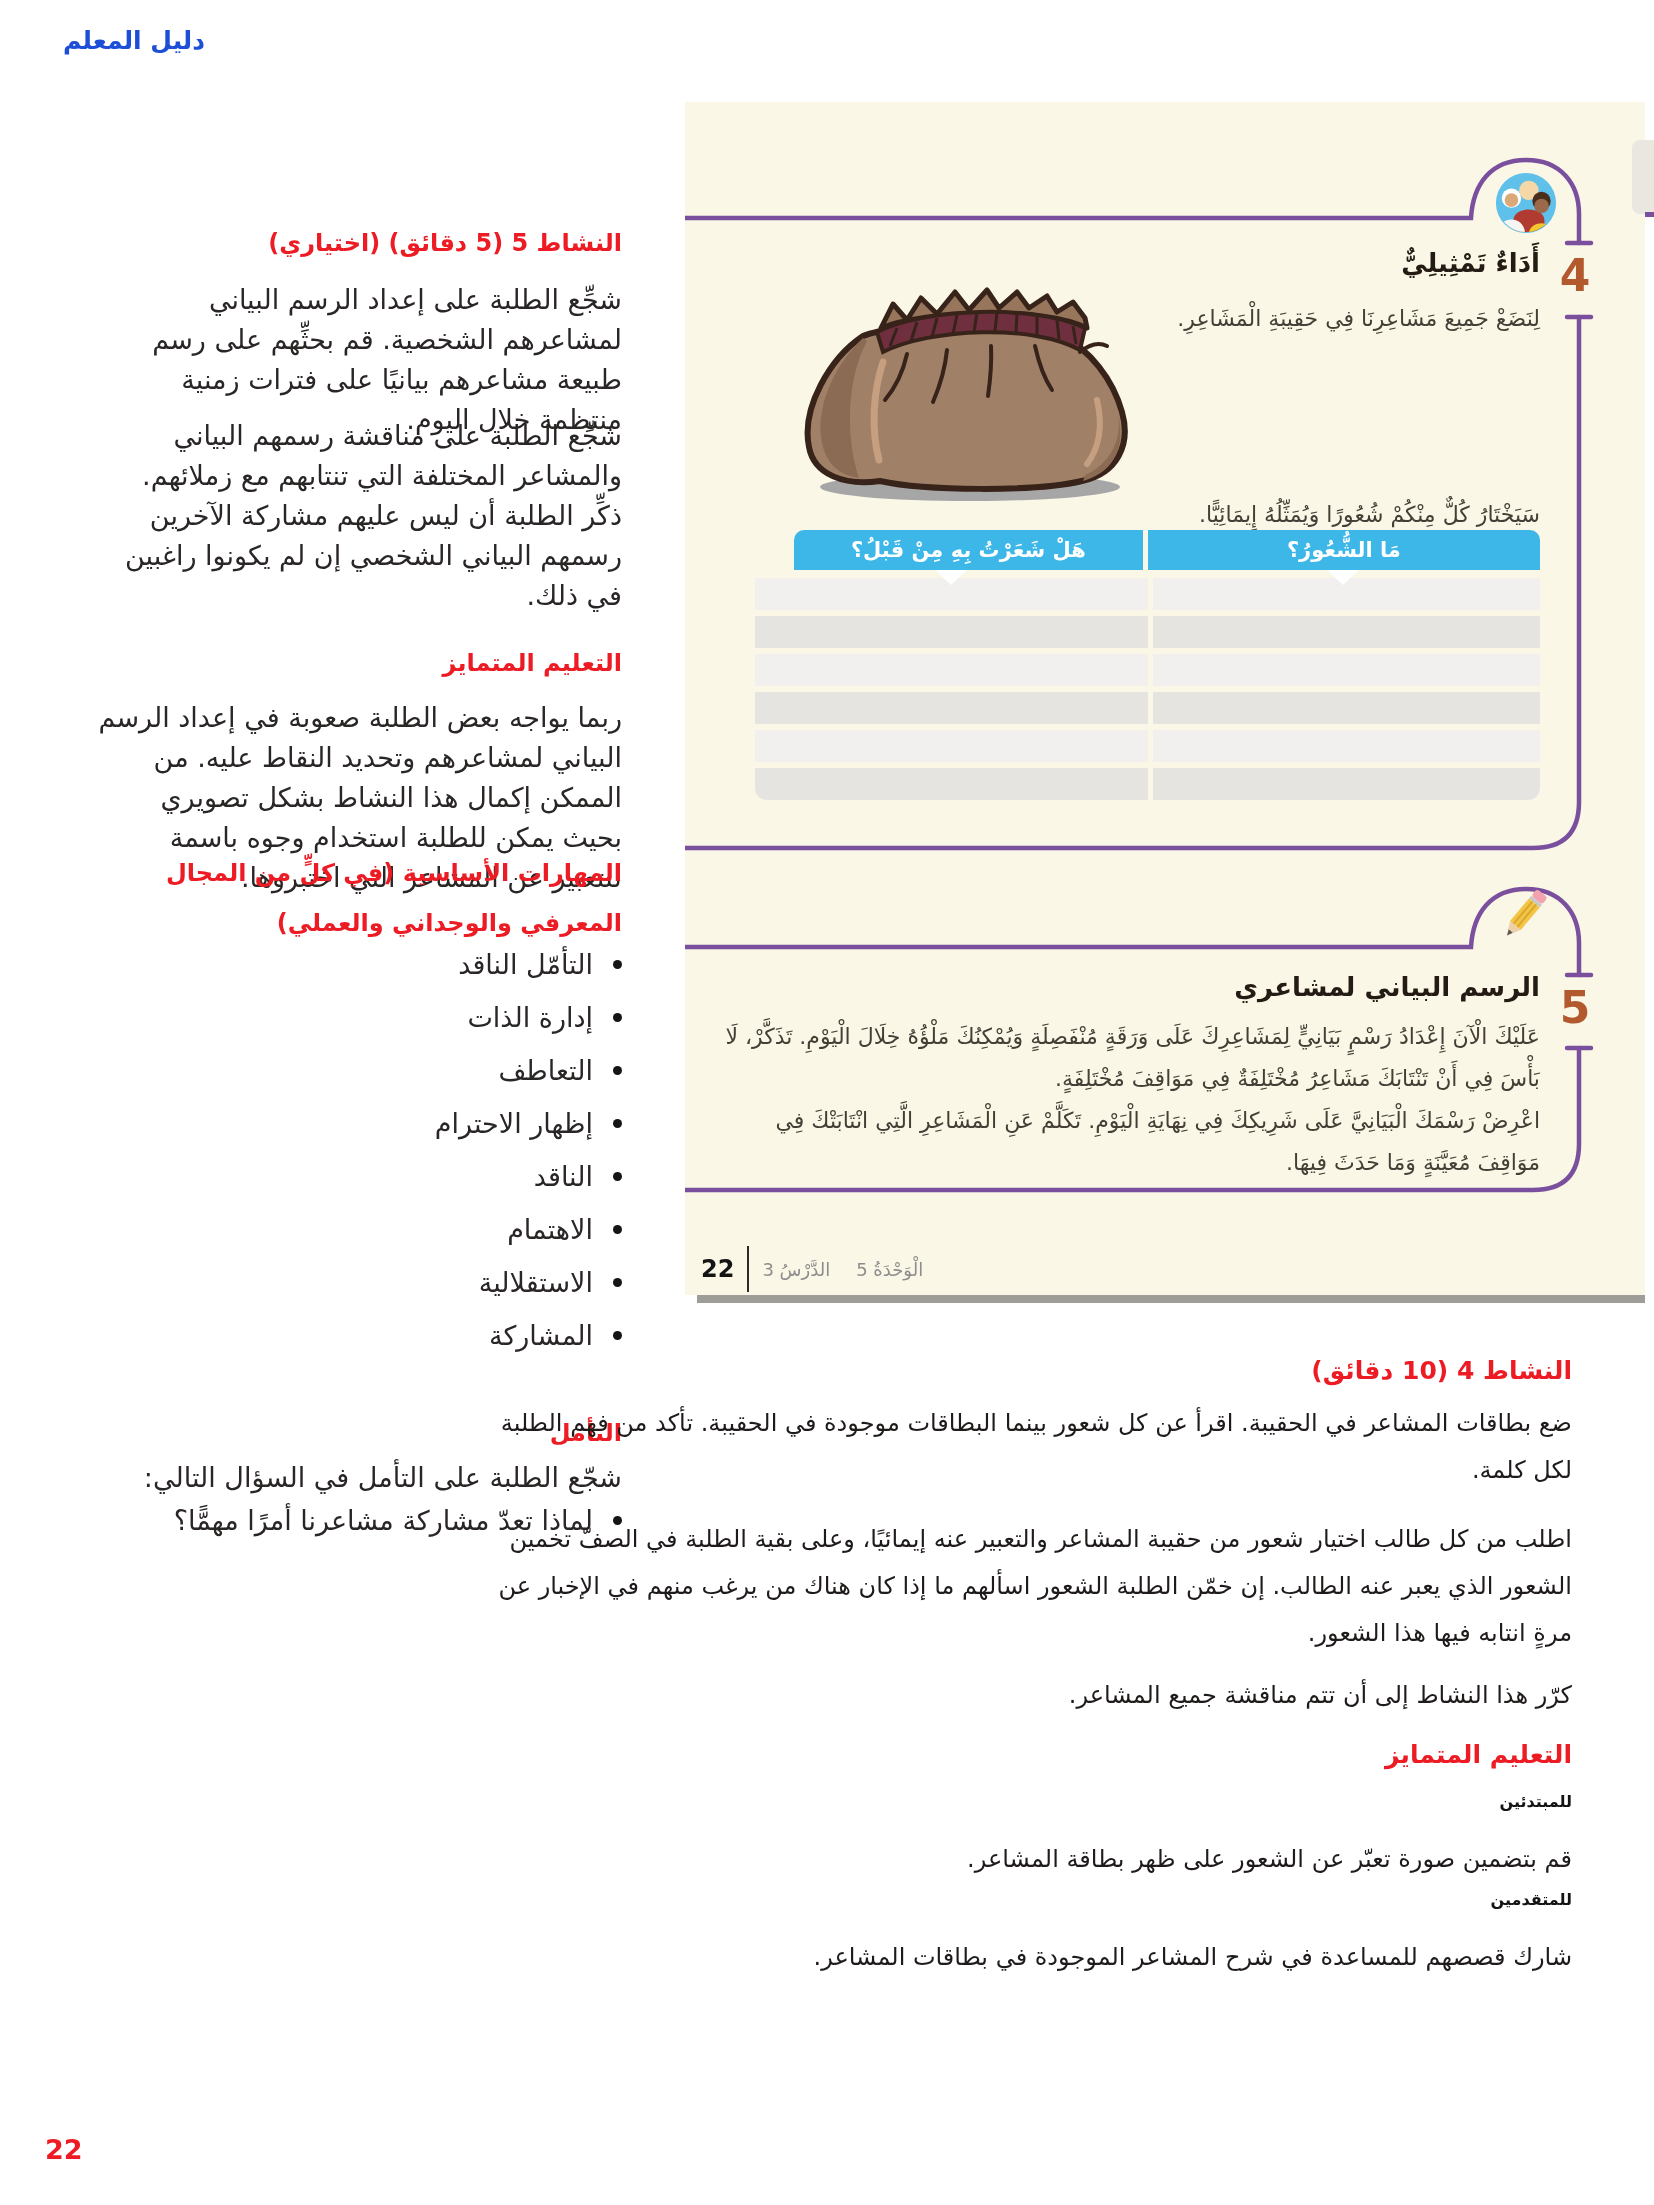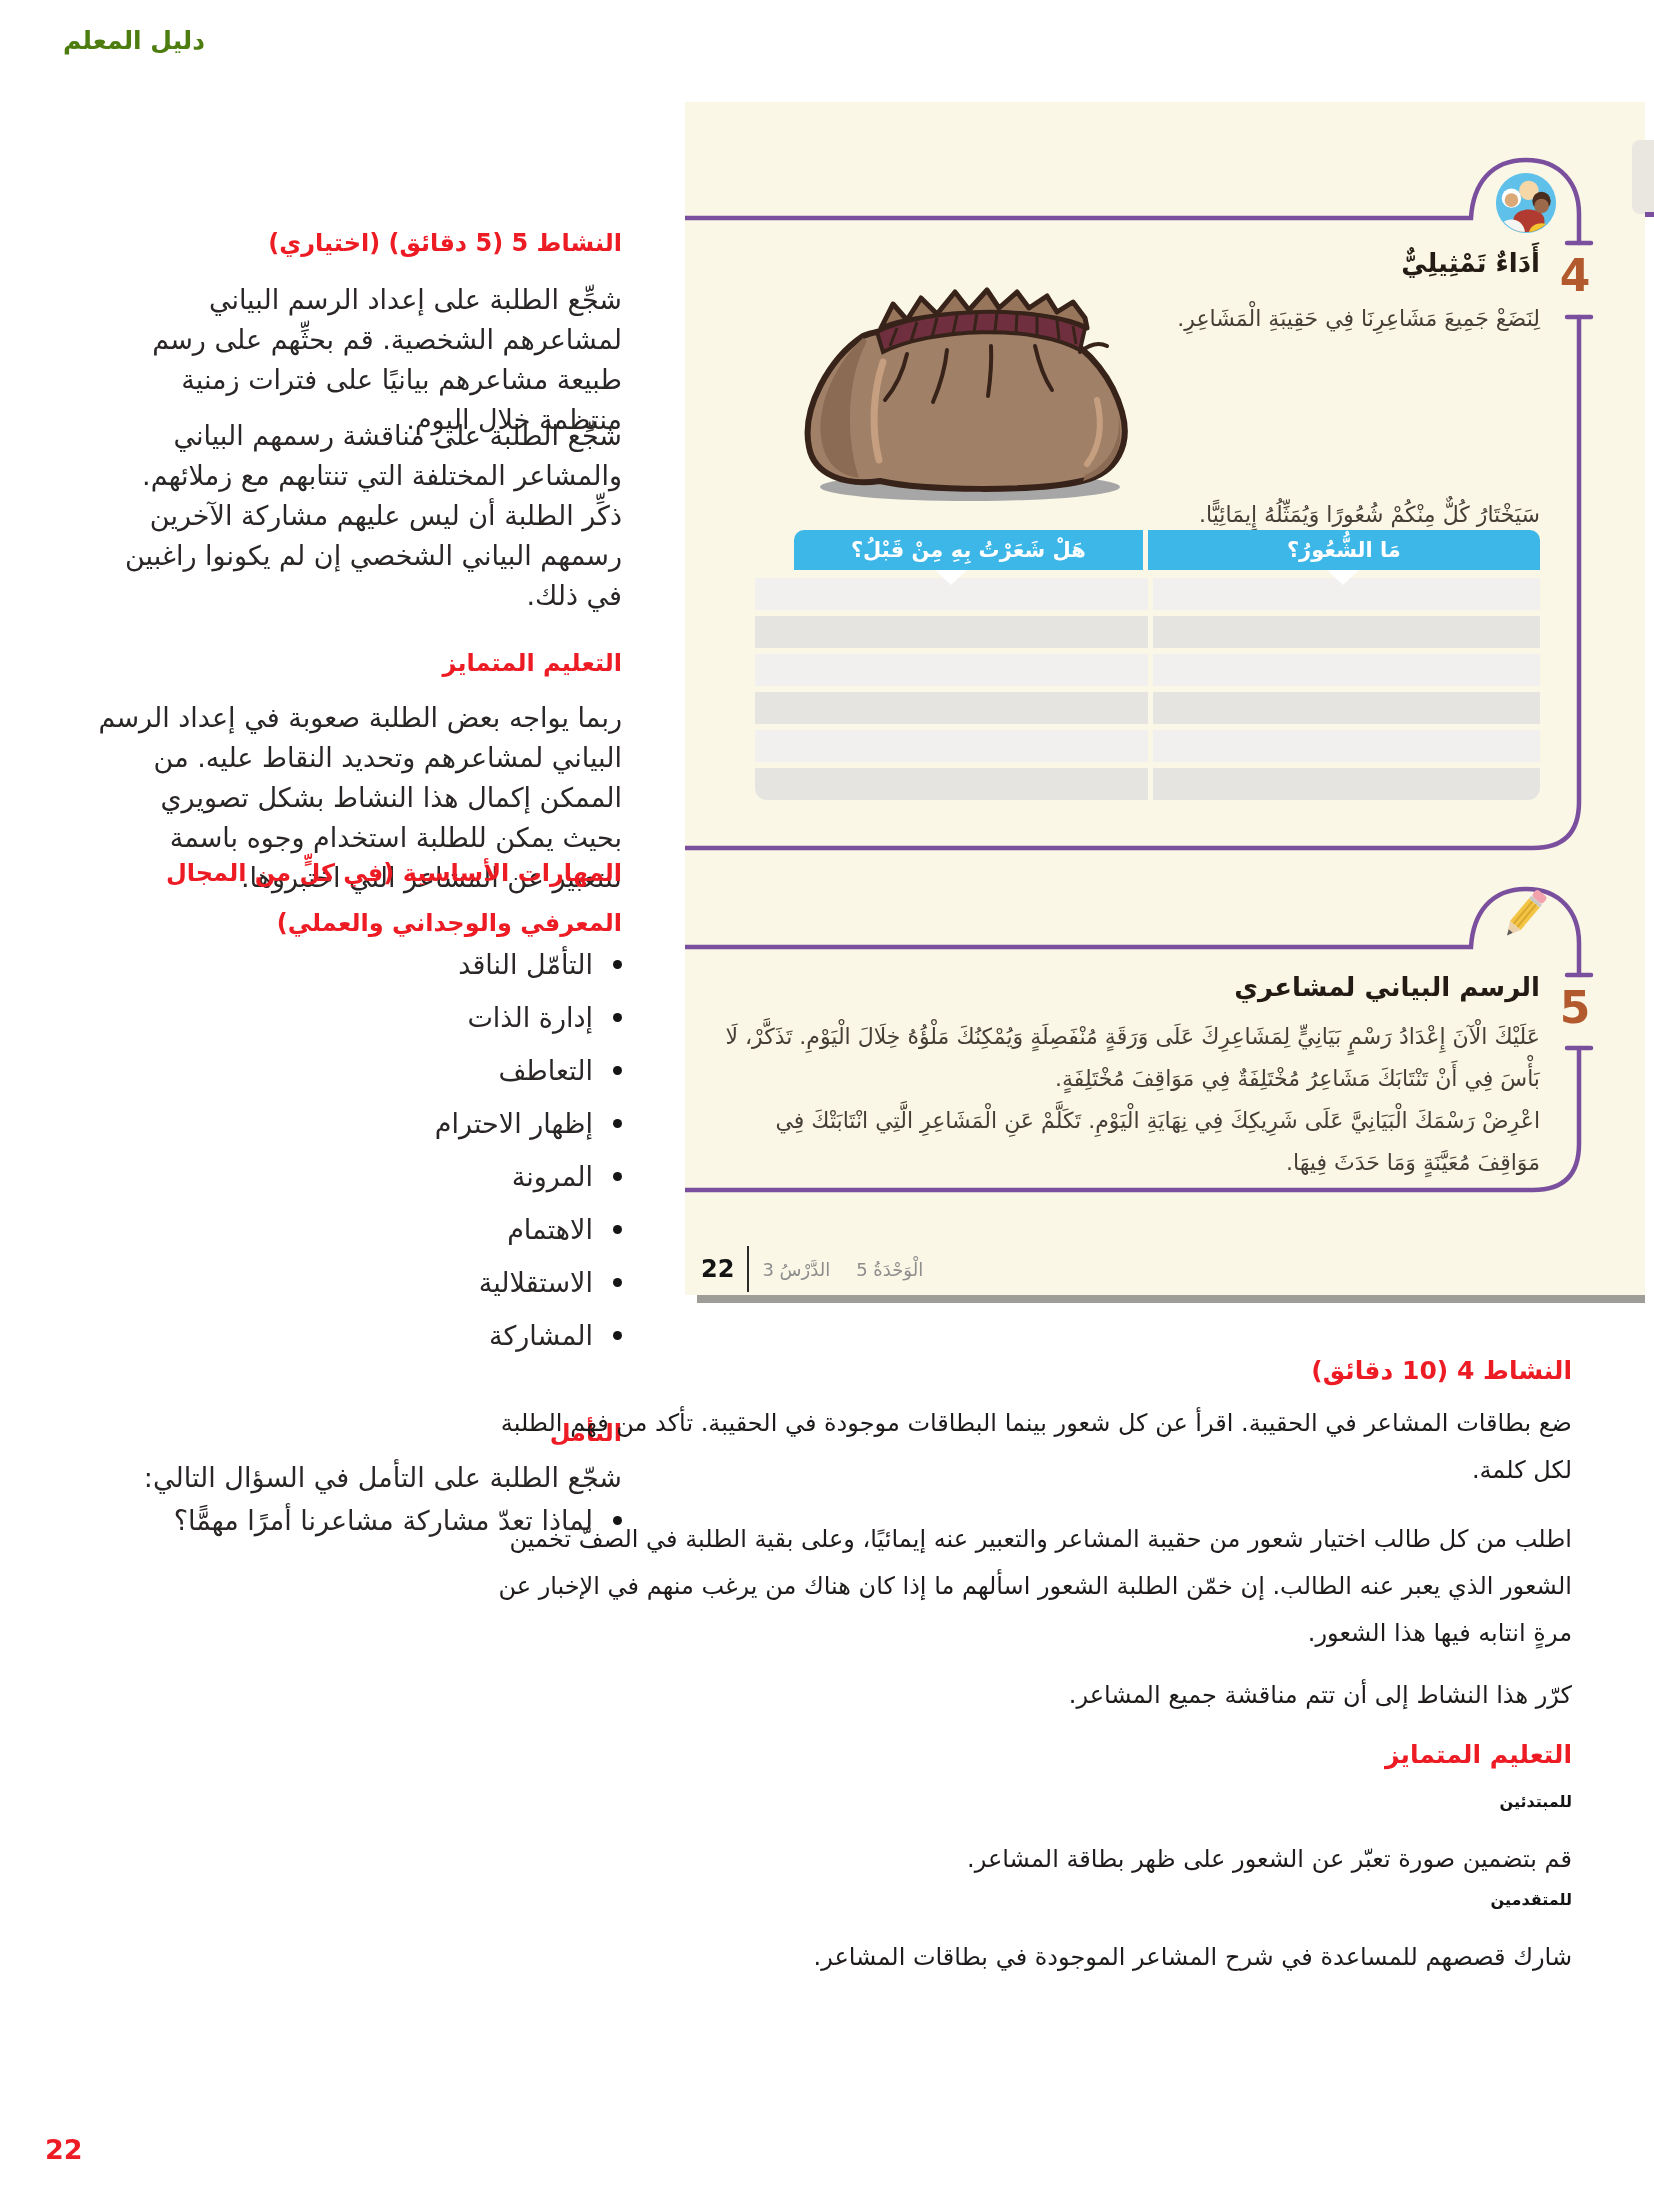--- a/index.html
+++ b/index.html
@@ -7,21 +7,21 @@
   body {
     position: relative;
     background: #ffffff;
     font-family: "DejaVu Sans", sans-serif;
     direction: rtl;
     color: #2b2626;
     overflow: hidden;
   }
 
   
-  .guide-title { position:absolute; left:63px; top:26px; font-size:25px; font-weight:bold; color:#4d7c0f; }
+  .guide-title { position:absolute; left:63px; top:26px; font-size:25px; font-weight:bold; color:#1d4ed8; }
   .page-num { position:absolute; left:45px; top:2134px; font-size:27px; font-weight:bold; color:#ed1c24; }
 
   
   .lc { position:absolute; left:95px; width:527px; text-align:right; }
   .red-h { color:#ed1c24; font-weight:bold; font-size:24px; line-height:50px; }
   .body-t { font-size:27px; line-height:40px; color:#2b2626; }
   .skills { list-style:none; }
   .skills li { height:53px; display:flex; align-items:center; gap:20px; }
   .dot { width:9px; height:9px; border-radius:50%; background:#151515; flex:0 0 auto; }
   .b-line { display:flex; align-items:center; gap:20px; height:53px; }
@@ -94,21 +94,21 @@
   <li>
       <span class="dot"></span>
       <span class="body-t">التعاطف</span>
     </li>
   <li>
       <span class="dot"></span>
       <span class="body-t">إظهار الاحترام</span>
     </li>
   <li>
       <span class="dot"></span>
-      <span class="body-t">المرونة</span>
+      <span class="body-t">الناقد</span>
     </li>
   <li>
       <span class="dot"></span>
       <span class="body-t">الاهتمام</span>
     </li>
   <li>
       <span class="dot"></span>
       <span class="body-t">الاستقلالية</span>
     </li>
   <li>

